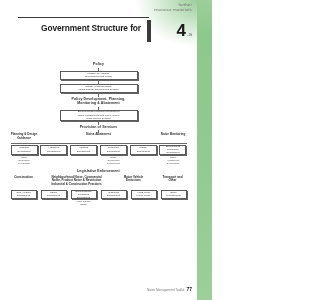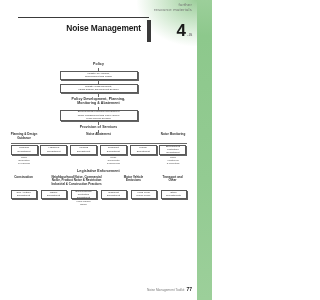--- a/index.html
+++ b/index.html
@@ -92,21 +92,21 @@
   </div>
 
   <div class="chapnum">
     <span class="n">4</span>
     <span class="s">.a</span>
   </div>
 
   <div class="rule"></div>
   <div class="tbar"></div>
   <div class="titleblk">
-    <div class="t">Noise Management</div>
+    <div class="t">Government Structure for</div>
   </div>
 
   <div class="diagram">
 
     <div class="seclabel">Policy</div>
     <div class="vline" style="height:3px;margin-top:1px;"></div>
 
     <div class="top-stack">
       <div class="box" style="white-space:pre-line;">Ministry of Housing,
 Environment and Lands</div>

